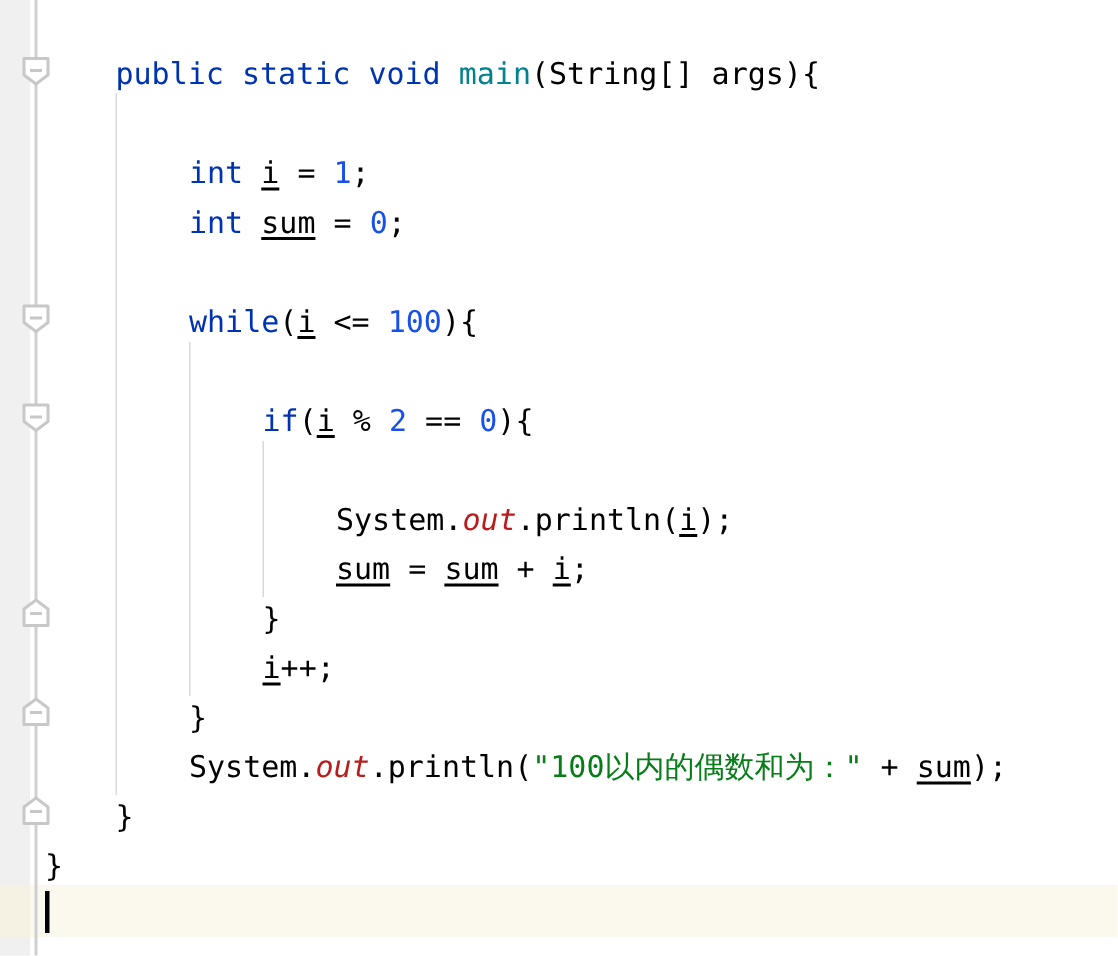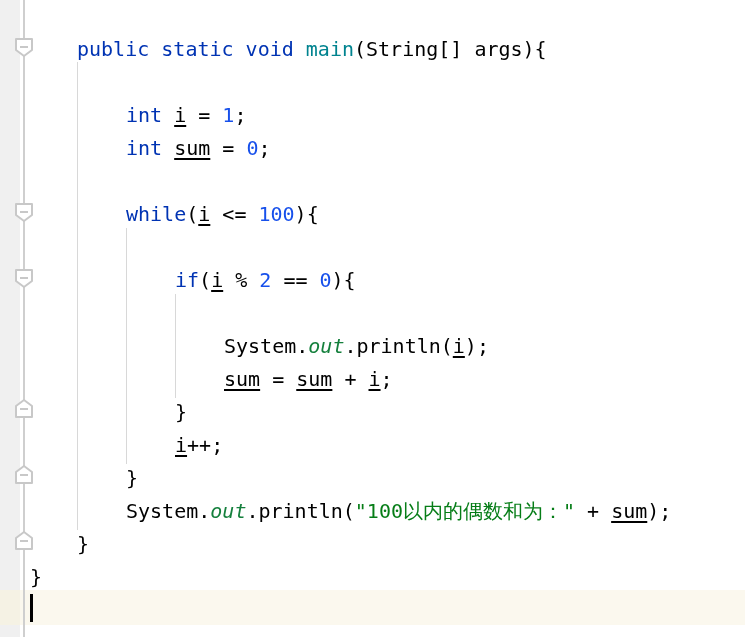--- a/index.html
+++ b/index.html
@@ -109,21 +109,21 @@
     font-family: "DejaVu Sans Mono", "Liberation Mono", monospace;
     font-size: 20px;
     color: #000000;
   }
 
   
   .kw   { color: #0033b3; }
   .num  { color: #1750eb; }
   .str  { color: #067d17; }
   .fn   { color: #00838f; }
-  .fld  { color: #15803d; font-style: italic; }
+  .fld  { color: #b91c1c; font-style: italic; }
   .var  { color: #000000; text-decoration: underline; text-decoration-color:#000000; text-underline-offset: 3px; }
   .plain{ color: #000000; }
 </style>
 </head>
 <body>
 
 <div id="editor">
 
   <div id="current-line"></div>
   <div id="gutter"></div>

